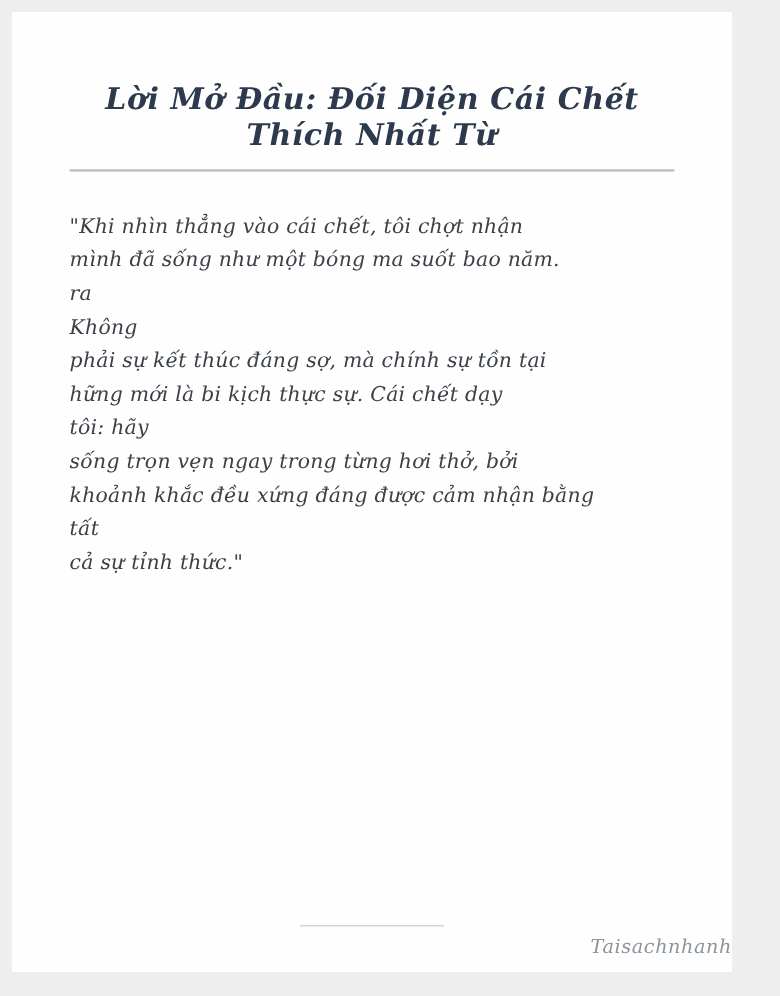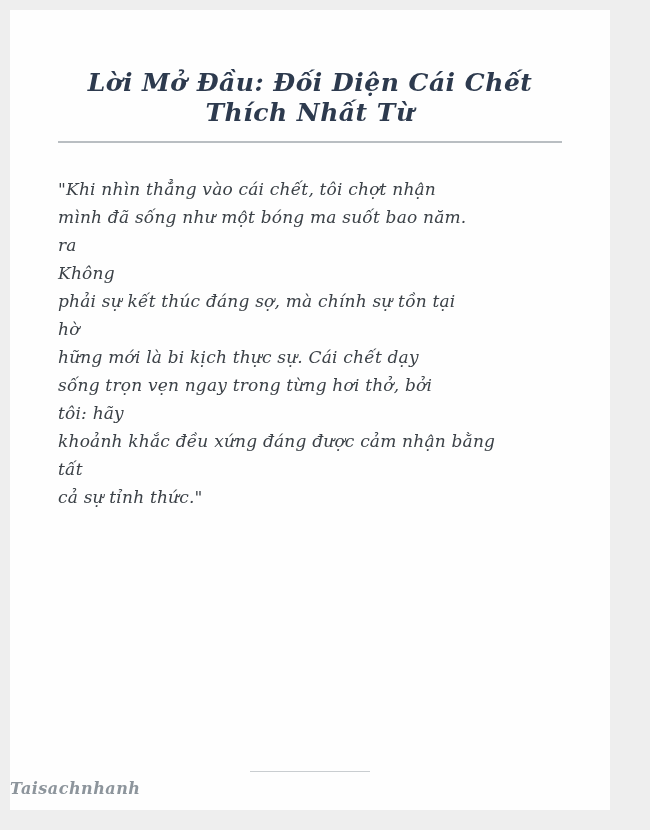--- a/index.html
+++ b/index.html
@@ -55,22 +55,21 @@
     line-height: 28px;
     color: #3b4147;
     letter-spacing: 0.2px;
     white-space: pre;
   }
   .page-footer {
     position: absolute;
     left: 0;
     right: 0;
     bottom: 12px;
-    text-align: left;
-    font-weight: bold;
+    text-align: right;
   }
   .footer-divider {
     width: 120px;
     margin: 0 auto 7px auto;
     border: none;
     border-top: 1px solid #c9cdd0;
   }
   .footer-text {
     font-family: "DejaVu Serif", serif;
     font-style: italic;
@@ -89,24 +88,23 @@
       <h1 class="page-title">Lời Mở Đầu: Đối Diện Cái Chết Thích Nhất Từ</h1>
       <hr class="title-divider">
     </div>
 
     <div class="body-text">
         <div class="body-line">"Khi nhìn thẳng vào cái chết, tôi chợt nhận</div>
         <div class="body-line">mình đã sống như một bóng ma suốt bao năm.</div>
         <div class="body-line">ra</div>
         <div class="body-line">Không</div>
         <div class="body-line">phải sự kết thúc đáng sợ, mà chính sự tồn tại</div>
-        <div class="body-line">hờ</div>
         <div class="body-line">hững mới là bi kịch thực sự. Cái chết dạy</div>
+        <div class="body-line">tôi: hãy</div>
         <div class="body-line">sống trọn vẹn ngay trong từng hơi thở, bởi</div>
-        <div class="body-line">tôi: hãy</div>
         <div class="body-line">khoảnh khắc đều xứng đáng được cảm nhận bằng</div>
         <div class="body-line">tất</div>
         <div class="body-line">cả sự tỉnh thức."</div>
       </div>
 
     <div class="page-footer">
       <hr class="footer-divider">
       <div class="footer-text">Taisachnhanh</div>
     </div>
 

